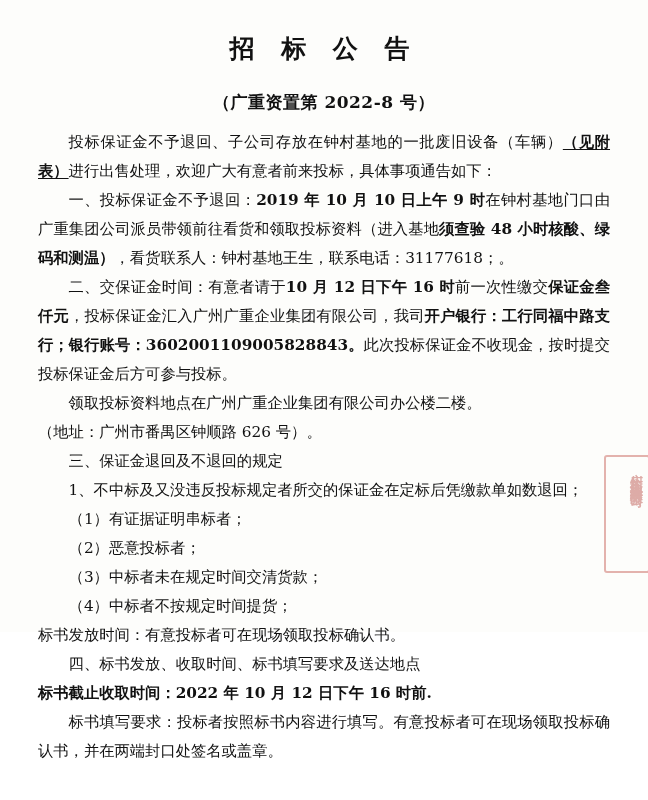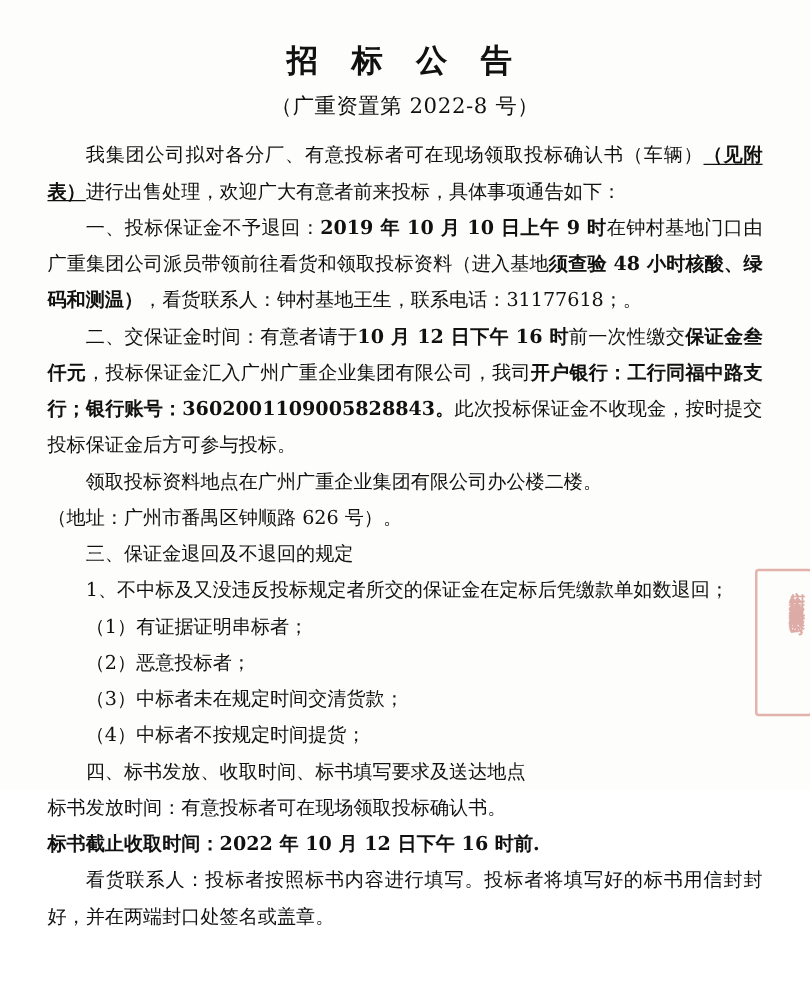--- a/index.html
+++ b/index.html
@@ -27,22 +27,22 @@
     text-align: center;
     font-size: 25px;
     font-weight: bold;
     letter-spacing: 9px;
     margin: 10px 0 2px 0;
     font-family: "DejaVu Serif", "Liberation Serif", serif;
   }
   .doc-subtitle {
     text-align: center;
     font-size: 17px;
-    font-weight: normal;
-    margin: 8px 0 14px 0;
+    font-weight: bold;
+    margin: 26px 0 14px 0;
     letter-spacing: 0.5px;
   }
   .body-text {
     font-size: 15.3px;
     line-height: 29px;
     text-align: justify;
     text-justify: inter-ideograph;
   }
   p.para {
     margin: 0;
@@ -82,32 +82,32 @@
 </style>
 </head>
 <body>
 
 <div class="page">
 
   <div class="doc-title">招 标 公 告</div>
   <div class="doc-subtitle">（广重资置第 2022-8 号）</div>
 
   <div class="body-text" id="body-text">
-      <p class="para"><span>我集团公司拟对各分厂、有意投标者可在现场领取投标确认书（车辆）</span><span class="u">（见附表）</span><span>进行出售处理，欢迎广大有意者前来投标，具体事项通告如下：</span></p>
+      <p class="para"><span>投标保证金不予退回、子公司存放在钟村基地的一批废旧设备（车辆）</span><span class="u">（见附表）</span><span>进行出售处理，欢迎广大有意者前来投标，具体事项通告如下：</span></p>
       <p class="para"><span>一、投标保证金不予退回：</span><span class="b">2019 年 10 月 10 日上午 9 时</span><span>在钟村基地门口由广重集团公司派员带领前往看货和领取投标资料（进入基地</span><span class="b">须查验 48 小时核酸、绿码和测温）</span><span>，看货联系人：钟村基地王生，联系电话：31177618；。</span></p>
       <p class="para"><span>二、交保证金时间：有意者请于</span><span class="b">10 月 12 日下午 16 时</span><span>前一次性缴交</span><span class="b">保证金叁仟元</span><span>，投标保证金汇入广州广重企业集团有限公司，我司</span><span class="b">开户银行：工行同福中路支行；银行账号：3602001109005828843。</span><span>此次投标保证金不收现金，按时提交投标保证金后方可参与投标。</span></p>
       <p class="para"><span>领取投标资料地点在广州广重企业集团有限公司办公楼二楼。</span></p>
       <p class="para noindent"><span>（地址：广州市番禺区钟顺路 626 号）。</span></p>
       <p class="para"><span>三、保证金退回及不退回的规定</span></p>
       <p class="para"><span>1、不中标及又没违反投标规定者所交的保证金在定标后凭缴款单如数退回；</span></p>
       <p class="para"><span>（1）有证据证明串标者；</span></p>
       <p class="para"><span>（2）恶意投标者；</span></p>
       <p class="para"><span>（3）中标者未在规定时间交清货款；</span></p>
       <p class="para"><span>（4）中标者不按规定时间提货；</span></p>
+      <p class="para noindent"><span>标书发放时间：有意投标者可在现场领取投标确认书。</span></p>
       <p class="para"><span>四、标书发放、收取时间、标书填写要求及送达地点</span></p>
-      <p class="para noindent"><span>标书发放时间：有意投标者可在现场领取投标确认书。</span></p>
       <p class="para noindent"><span class="b">标书截止收取时间：2022 年 10 月 12 日下午 16 时前.</span></p>
-      <p class="para"><span>看货联系人：投标者按照标书内容进行填写。投标者将填写好的标书用信封封好，并在两端封口处签名或盖章。</span></p>
+      <p class="para"><span>标书填写要求：投标者按照标书内容进行填写。有意投标者可在现场领取投标确认书，并在两端封口处签名或盖章。</span></p>
     </div>
 
   <div class="seal">广州广重企业集团有限公司</div>
 
 </div>
 
 </body></html>

